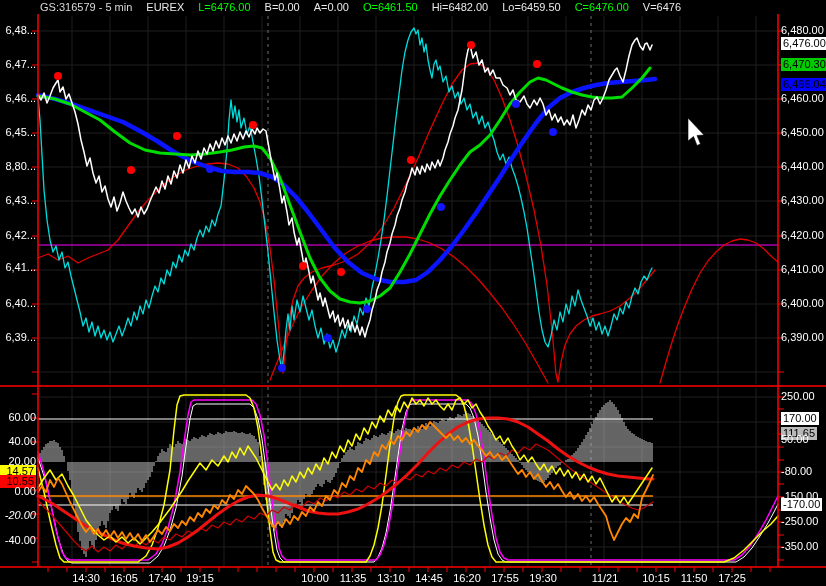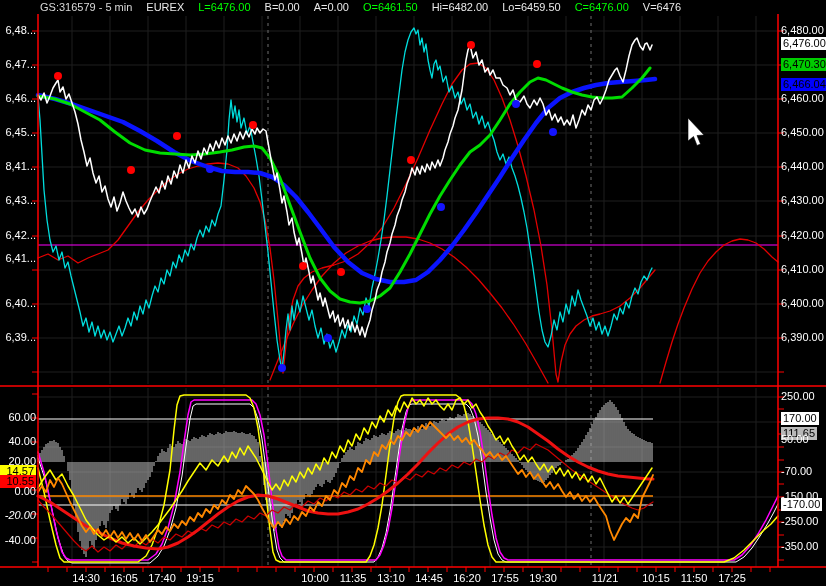--- a/index.html
+++ b/index.html
@@ -512,24 +512,24 @@
       <line x1="732" y1="567" x2="732" y2="572" stroke="#ff0000" stroke-width="1"></line>
       <line x1="751" y1="567" x2="751" y2="572" stroke="#ff0000" stroke-width="1"></line>
       <line x1="770" y1="567" x2="770" y2="572" stroke="#ff0000" stroke-width="1"></line>
       <path d="M688 118 l0 23 l5.5 -4.5 l3.5 9 l3.5 -1.5 l-3.5 -8.5 l7 -0.5 Z" fill="#ffffff" stroke="#000" stroke-width="0.6"></path>
     </svg>
   <div id="labels">
       <div class="axis-label al-left" style="top: 24px; left: 0px;">6,48...</div>
       <div class="axis-label al-left" style="top: 58px; left: 0px;">6,47...</div>
       <div class="axis-label al-left" style="top: 92px; left: 0px;">6,46...</div>
       <div class="axis-label al-left" style="top: 126px; left: 0px;">6,45...</div>
-      <div class="axis-label al-left" style="top: 160px; left: 0px;">8,41...</div>
+      <div class="axis-label al-left" style="top: 160px; left: 0px;">8,80...</div>
       <div class="axis-label al-left" style="top: 194px; left: 0px;">6,43...</div>
       <div class="axis-label al-left" style="top: 229px; left: 0px;">6,42...</div>
-      <div class="axis-label al-left" style="top: 252px; left: 0px;">6,41...</div>
+      <div class="axis-label al-left" style="top: 261px; left: 0px;">6,41...</div>
       <div class="axis-label al-left" style="top: 297px; left: 0px;">6,40...</div>
       <div class="axis-label al-left" style="top: 331px; left: 0px;">6,39...</div>
       <div class="axis-label al-right" style="top: 24px;">6,480.00</div>
       <div class="axis-label al-right al-box" style="top: 37px; background: rgb(255, 255, 255);">6,476.00</div>
       <div class="axis-label al-right al-box" style="top: 58px; background: rgb(0, 204, 0);">6,470.30</div>
       <div class="axis-label al-right al-box" style="top: 78px; background: rgb(0, 0, 255);">6,466.04</div>
       <div class="axis-label al-right" style="top: 92px;">6,460.00</div>
       <div class="axis-label al-right" style="top: 126px;">6,450.00</div>
       <div class="axis-label al-right" style="top: 160px;">6,440.00</div>
       <div class="axis-label al-right" style="top: 194px;">6,430.00</div>
@@ -542,21 +542,21 @@
       <div class="axis-label al-left" style="top: 455px; left: 0px;">20.00</div>
       <div class="axis-label al-left al-box" style="top: 465px; left: 0px; background: rgb(255, 255, 0); width: 32px;">14.57</div>
       <div class="axis-label al-left al-box" style="top: 475px; left: 0px; background: rgb(255, 0, 0); width: 32px;">10.55</div>
       <div class="axis-label al-left" style="top: 485px; left: 0px;">0.00</div>
       <div class="axis-label al-left" style="top: 509px; left: 0px; font-style: italic;">-20.00</div>
       <div class="axis-label al-left" style="top: 534px; left: 0px;">-40.00</div>
       <div class="axis-label al-right" style="top: 390px;">250.00</div>
       <div class="axis-label al-right al-box" style="top: 412px; background: rgb(255, 255, 255);">170.00</div>
       <div class="axis-label al-right al-box" style="top: 427px; background: rgb(185, 185, 185);">111.65</div>
       <div class="axis-label al-right" style="top: 433px;">50.00</div>
-      <div class="axis-label al-right" style="top: 465px;">-70.00</div>
+      <div class="axis-label al-right" style="top: 465px;">-80.00</div>
       <div class="axis-label al-right" style="top: 490px;">-150.00</div>
       <div class="axis-label al-right al-box" style="top: 498px; background: rgb(255, 255, 255);">-170.00</div>
       <div class="axis-label al-right" style="top: 515px;">-250.00</div>
       <div class="axis-label al-right" style="top: 540px;">-350.00</div>
       <div class="time-label" style="left: 86px;">14:30</div>
       <div class="time-label" style="left: 124px;">16:05</div>
       <div class="time-label" style="left: 162px;">17:40</div>
       <div class="time-label" style="left: 200px;">19:15</div>
       <div class="time-label" style="left: 268px; margin-top: 41px;">11/20</div>
       <div class="time-label" style="left: 315px;">10:00</div>

